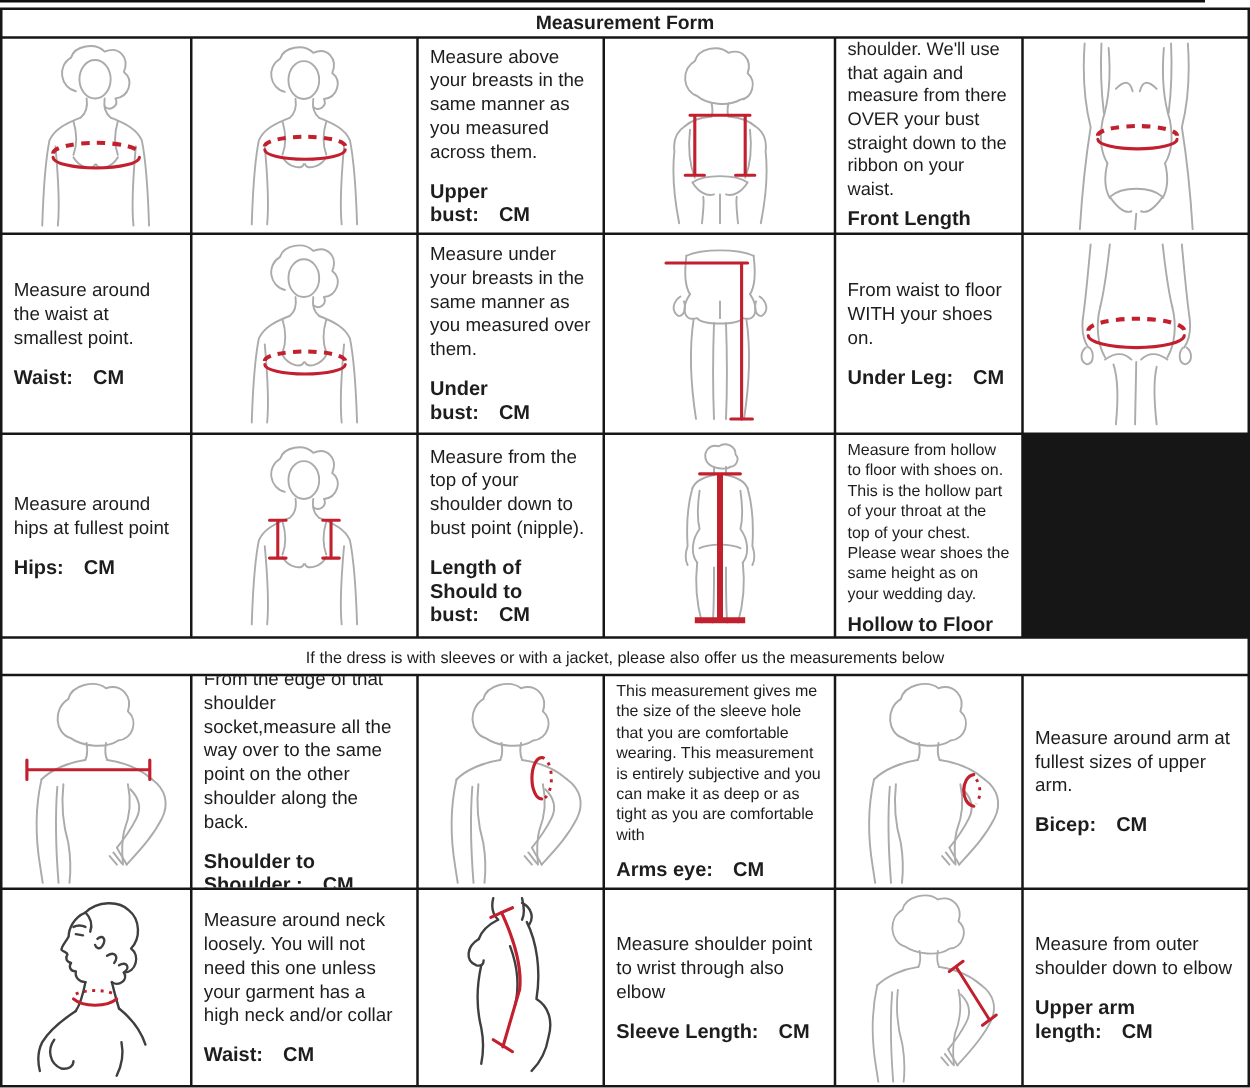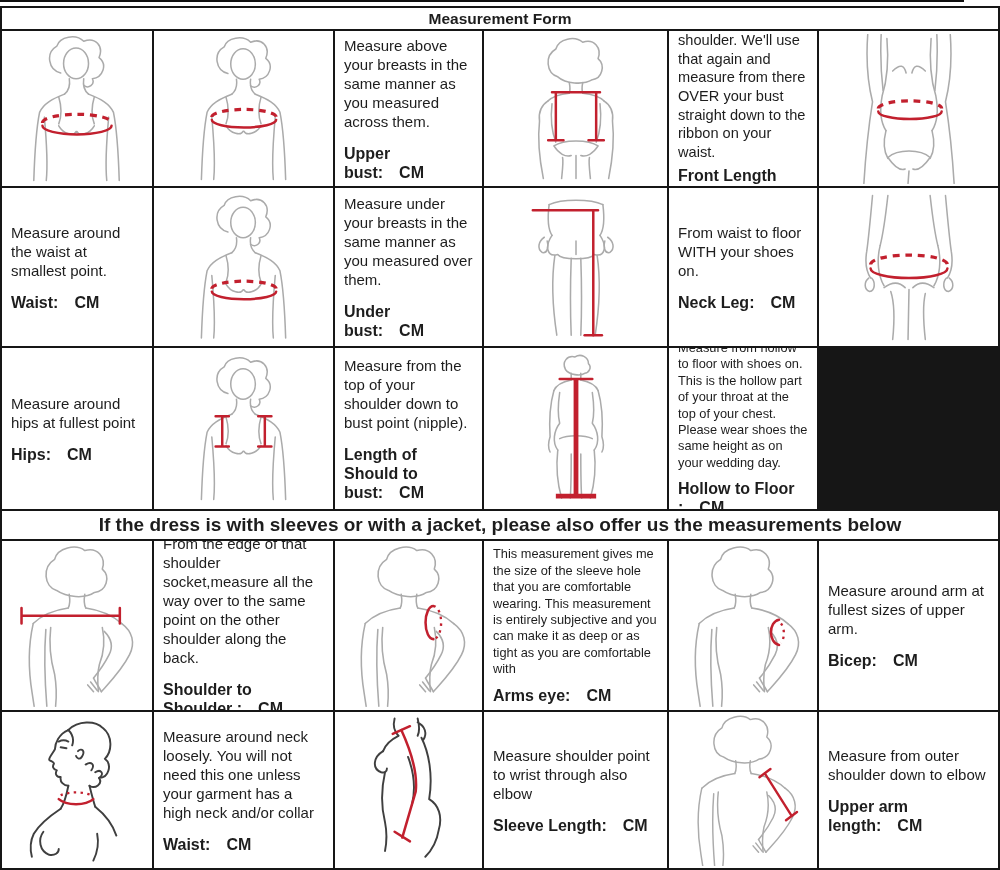--- a/index.html
+++ b/index.html
@@ -8,29 +8,29 @@
   .topline{height:2px;background:#101010;margin-bottom:4px;}
   .grid{
     display:grid;
     grid-template-columns:150px 179px 147px 183px 148px 1fr;
     grid-template-rows:21px 155px 158px 161px 28px 169px 156px;
     gap:2px;background:#161616;padding:2px;width:1000px;box-sizing:border-box;
   }
   .cell{background:#fff;overflow:hidden;}
   .span-all{grid-column:1/-1;display:flex;align-items:center;justify-content:center;}
   .title-cell{font-weight:bold;font-size:15.5px;}
-  .banner-cell{font-weight:bold;font-size:19px;}
+  .banner-cell{font-weight:normal;font-size:13px;}
   .fig{display:flex;align-items:center;justify-content:center;}
   .fig svg{display:block;}
   .txt{padding:4px 9px;display:flex;flex-direction:column;justify-content:center;gap:13px;font-size:15px;line-height:19px;}
   .txt p{margin:0;}
   .lbl-line{font-weight:bold;font-size:16px;}
   .unit{margin-left:16px;}
   .tight{gap:6px;font-size:14.6px;line-height:18.6px;}
-  .small{gap:8px;}
+  .small{gap:8px;justify-content:space-between;}
   .small .desc{font-size:12.8px;line-height:16.4px;}
   .note{font-size:11.6px;line-height:14.5px;font-weight:bold;color:#4c4c4c;}
   .sk{fill:none;stroke:#ababab;stroke-width:1.6;stroke-linecap:round;stroke-linejoin:round;}
   .skd{fill:none;stroke:#3f3f3f;stroke-width:2;stroke-linecap:round;stroke-linejoin:round;}
   .rd{fill:none;stroke:#c2202e;stroke-width:2.6;stroke-linecap:round;}
   .rdash{fill:none;stroke:#c2202e;stroke-width:3.4;stroke-dasharray:7 6;stroke-linecap:butt;}
   .rdot{fill:none;stroke:#c2202e;stroke-width:2.4;stroke-dasharray:2.5 4.5;}
   .rthick{fill:none;stroke:#c2202e;stroke-width:5;stroke-linecap:butt;}
 </style>
 </head>
@@ -136,21 +136,21 @@
         <path class="sk" d="M47,10 C45,26 46,36 50,42 M103,10 C105,26 104,36 100,42"></path>
         <path class="sk" d="M42,44 C36,48 34,56 40,60 C45,61 47,54 45,48 M108,44 C114,48 116,56 110,60 C105,61 103,54 105,48"></path>
         <path class="sk" d="M50,42 C42,54 45,65 56,62 C60,68 90,68 94,62 C105,65 108,54 100,42 M75,48 L75,62"></path>
         <path class="sk" d="M53,63 C49,90 51,120 55,146 M70,66 C69,94 69,122 70,146 M80,66 C81,94 81,122 80,146 M97,63 C101,90 99,120 95,146"></path>
         <path class="rd" d="M30,16 H98 M93,16 V146"></path>
         <path class="rd" d="M84,146 H102" stroke-width="3.6"></path>
       </svg>
     </div>
     <div class="cell txt">
       <p class="desc">From waist to floor WITH your shoes on.</p>
-      <p class="lbl-line"><span>Neck Leg:</span><span class="unit">CM</span></p>
+      <p class="lbl-line"><span>Under Leg:</span><span class="unit">CM</span></p>
     </div>
 
     <div class="cell fig">
       <svg viewBox="0 0 150 150" width="144" height="153">
         <path class="sk" d="M53,0 C51,18 49,36 45,52 M97,0 C99,18 101,36 105,52"></path>
         <path class="sk" d="M37,0 C35,22 33,44 31,58 C29,70 31,80 35,86 M113,0 C115,22 117,44 119,58 C121,70 119,80 115,86"></path>
         <path class="sk" d="M33,86 C28,90 28,98 34,100 C40,99 40,90 36,86 M117,86 C122,90 122,98 116,100 C110,99 110,90 114,86"></path>
         <path class="sk" d="M45,52 C41,68 43,84 49,94 M105,52 C109,68 107,84 101,94"></path>
         <path class="sk" d="M49,96 C57,90 65,90 71,96 M101,96 C93,90 85,90 79,96"></path>
         <path class="sk" d="M75,98 L74,150 M58,150 C60,130 60,112 56,100 M92,150 C90,132 89,115 92,102"></path>

